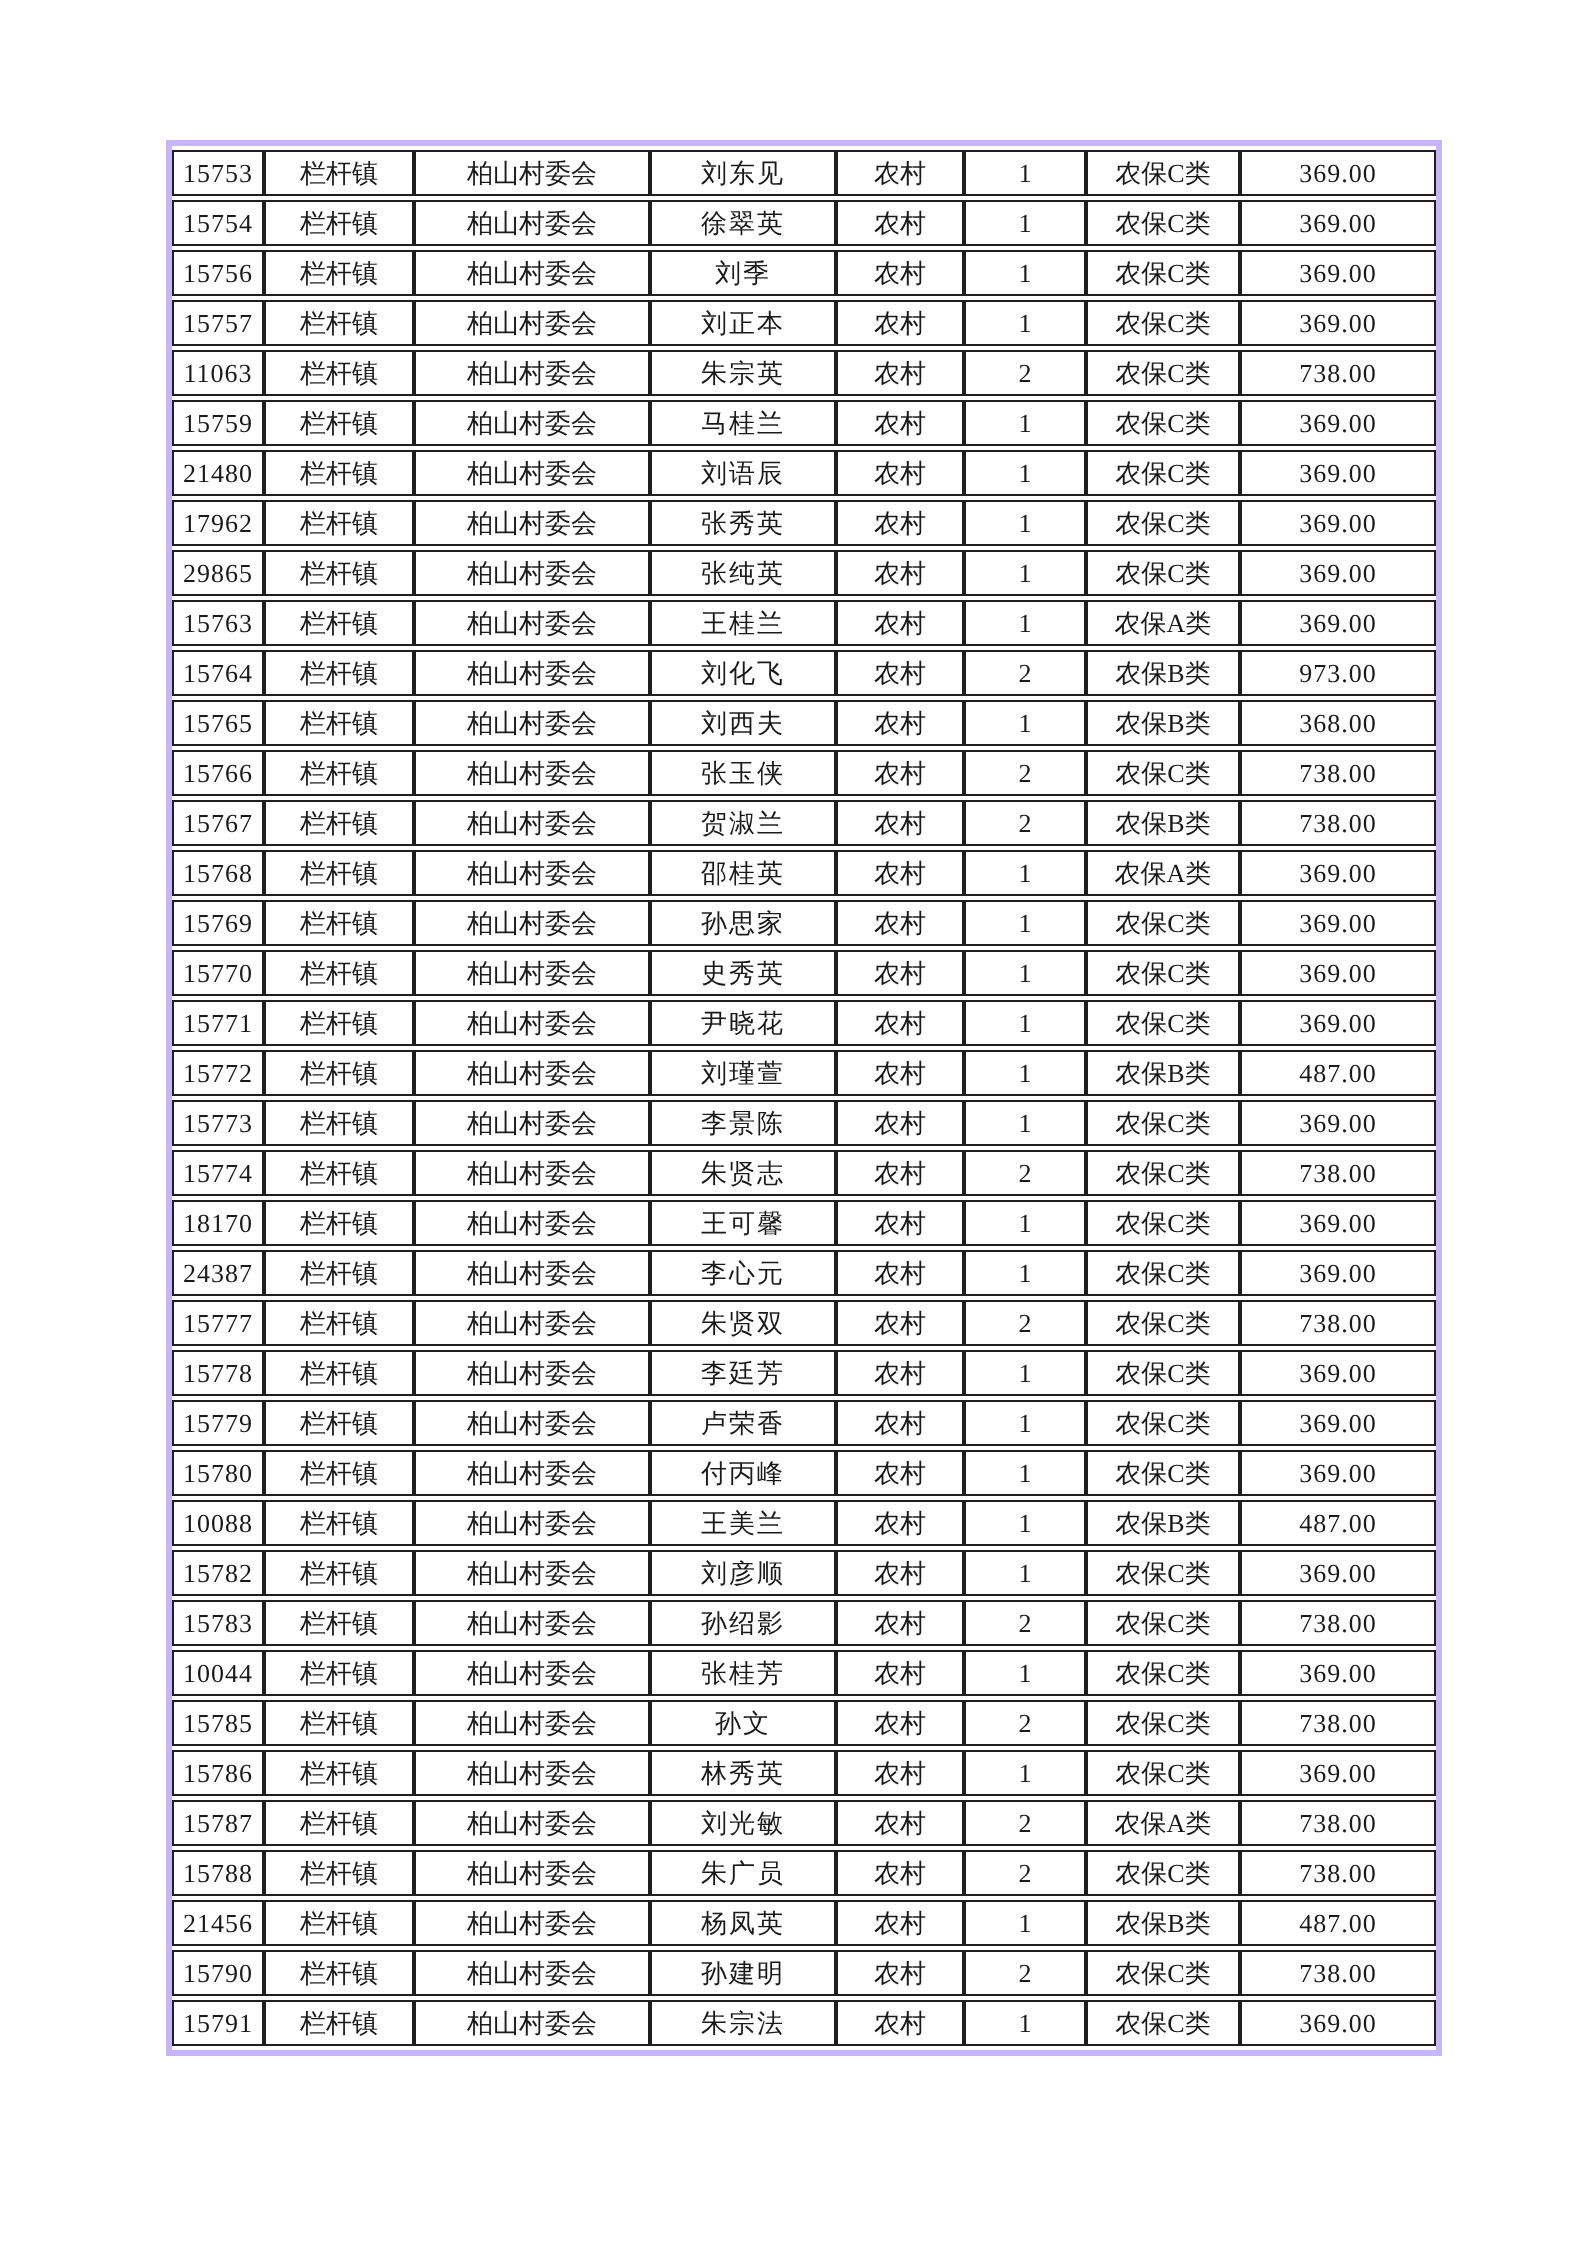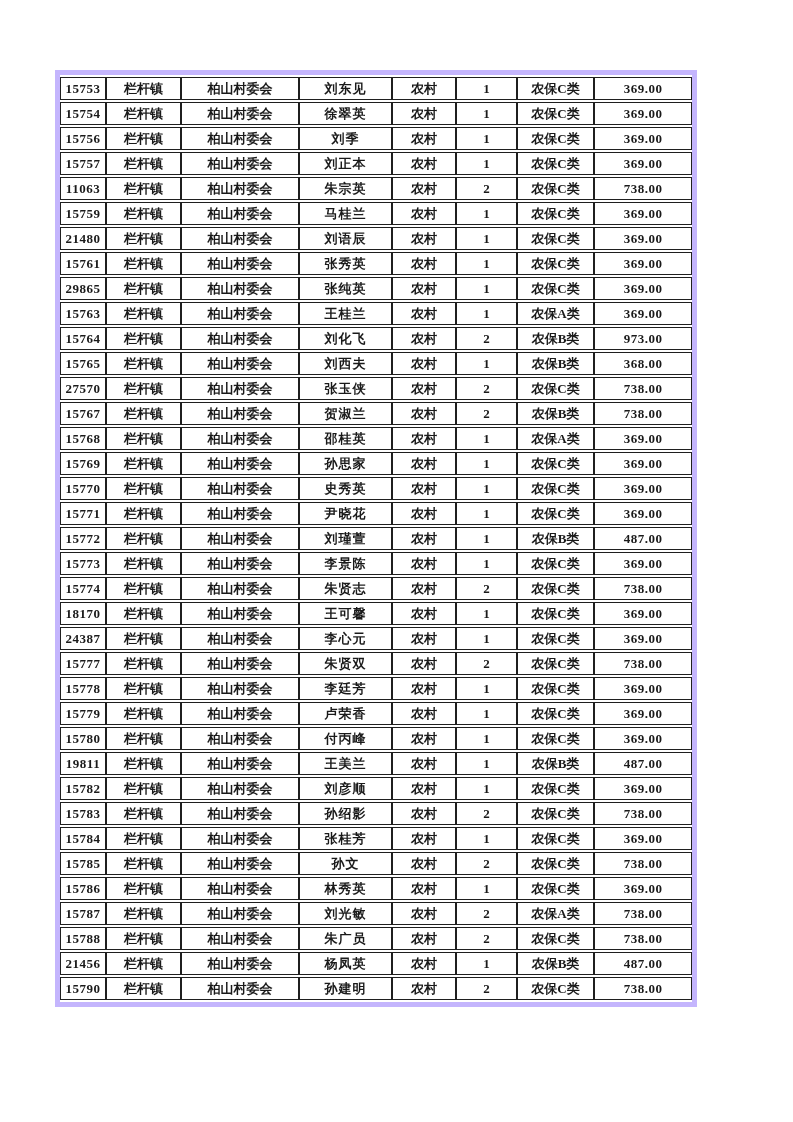--- a/index.html
+++ b/index.html
@@ -7,28 +7,27 @@
     position: relative;
     width: 793px;
     height: 1122px;
     background: #ffffff;
     font-family: "Liberation Serif", "DejaVu Serif", serif;
     color: #1a1a1a;
     overflow: hidden;
   }
   .doc-table {
     position: absolute;
-    left: 55px;
+    left: 83px;
     top: 70px;
     width: 632px;
     border-collapse: separate;
     border-spacing: 0 2px;
-    border: 5px solid #c4b5fd;
+    border: 3px solid #c4b5fd;
     table-layout: fixed;
-    font-weight: bold;
   }
   .doc-table td {
     border: 1px solid #1f1f1f;
     height: 21px;
     text-align: center;
     vertical-align: middle;
     font-size: 13px;
     line-height: 21px;
     padding: 0;
     white-space: nowrap;
@@ -129,21 +128,21 @@
           <td class="c-id">21480</td>
           <td class="c-town">栏杆镇</td>
           <td class="c-village">柏山村委会</td>
           <td class="c-name">刘语辰</td>
           <td class="c-type">农村</td>
           <td class="c-count">1</td>
           <td class="c-category">农保C类</td>
           <td class="c-amount">369.00</td>
         </tr>
         <tr>
-          <td class="c-id">15761</td>
+          <td class="c-id">17962</td>
           <td class="c-town">栏杆镇</td>
           <td class="c-village">柏山村委会</td>
           <td class="c-name">张秀英</td>
           <td class="c-type">农村</td>
           <td class="c-count">1</td>
           <td class="c-category">农保C类</td>
           <td class="c-amount">369.00</td>
         </tr>
         <tr>
           <td class="c-id">29865</td>
@@ -179,21 +178,21 @@
           <td class="c-id">15765</td>
           <td class="c-town">栏杆镇</td>
           <td class="c-village">柏山村委会</td>
           <td class="c-name">刘西夫</td>
           <td class="c-type">农村</td>
           <td class="c-count">1</td>
           <td class="c-category">农保B类</td>
           <td class="c-amount">368.00</td>
         </tr>
         <tr>
-          <td class="c-id">27570</td>
+          <td class="c-id">15766</td>
           <td class="c-town">栏杆镇</td>
           <td class="c-village">柏山村委会</td>
           <td class="c-name">张玉侠</td>
           <td class="c-type">农村</td>
           <td class="c-count">2</td>
           <td class="c-category">农保C类</td>
           <td class="c-amount">738.00</td>
         </tr>
         <tr>
           <td class="c-id">15767</td>
@@ -329,21 +328,21 @@
           <td class="c-id">15780</td>
           <td class="c-town">栏杆镇</td>
           <td class="c-village">柏山村委会</td>
           <td class="c-name">付丙峰</td>
           <td class="c-type">农村</td>
           <td class="c-count">1</td>
           <td class="c-category">农保C类</td>
           <td class="c-amount">369.00</td>
         </tr>
         <tr>
-          <td class="c-id">19811</td>
+          <td class="c-id">10088</td>
           <td class="c-town">栏杆镇</td>
           <td class="c-village">柏山村委会</td>
           <td class="c-name">王美兰</td>
           <td class="c-type">农村</td>
           <td class="c-count">1</td>
           <td class="c-category">农保B类</td>
           <td class="c-amount">487.00</td>
         </tr>
         <tr>
           <td class="c-id">15782</td>
@@ -359,21 +358,21 @@
           <td class="c-id">15783</td>
           <td class="c-town">栏杆镇</td>
           <td class="c-village">柏山村委会</td>
           <td class="c-name">孙绍影</td>
           <td class="c-type">农村</td>
           <td class="c-count">2</td>
           <td class="c-category">农保C类</td>
           <td class="c-amount">738.00</td>
         </tr>
         <tr>
-          <td class="c-id">15784</td>
+          <td class="c-id">10044</td>
           <td class="c-town">栏杆镇</td>
           <td class="c-village">柏山村委会</td>
           <td class="c-name">张桂芳</td>
           <td class="c-type">农村</td>
           <td class="c-count">1</td>
           <td class="c-category">农保C类</td>
           <td class="c-amount">369.00</td>
         </tr>
         <tr>
           <td class="c-id">15785</td>
@@ -427,16 +426,26 @@
         </tr>
         <tr>
           <td class="c-id">15790</td>
           <td class="c-town">栏杆镇</td>
           <td class="c-village">柏山村委会</td>
           <td class="c-name">孙建明</td>
           <td class="c-type">农村</td>
           <td class="c-count">2</td>
           <td class="c-category">农保C类</td>
           <td class="c-amount">738.00</td>
+        </tr>
+        <tr>
+          <td class="c-id">15791</td>
+          <td class="c-town">栏杆镇</td>
+          <td class="c-village">柏山村委会</td>
+          <td class="c-name">朱宗法</td>
+          <td class="c-type">农村</td>
+          <td class="c-count">1</td>
+          <td class="c-category">农保C类</td>
+          <td class="c-amount">369.00</td>
         </tr>
       </tbody>
   </table>
 </div>
 
 </body></html>

